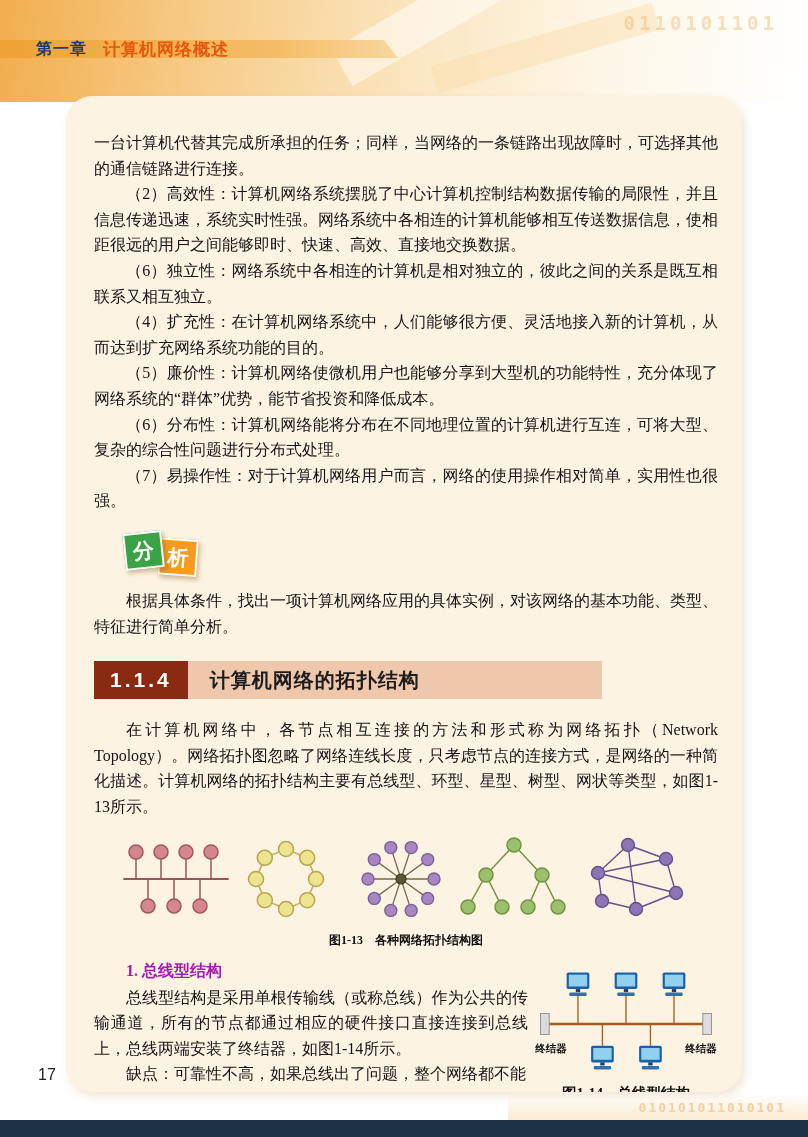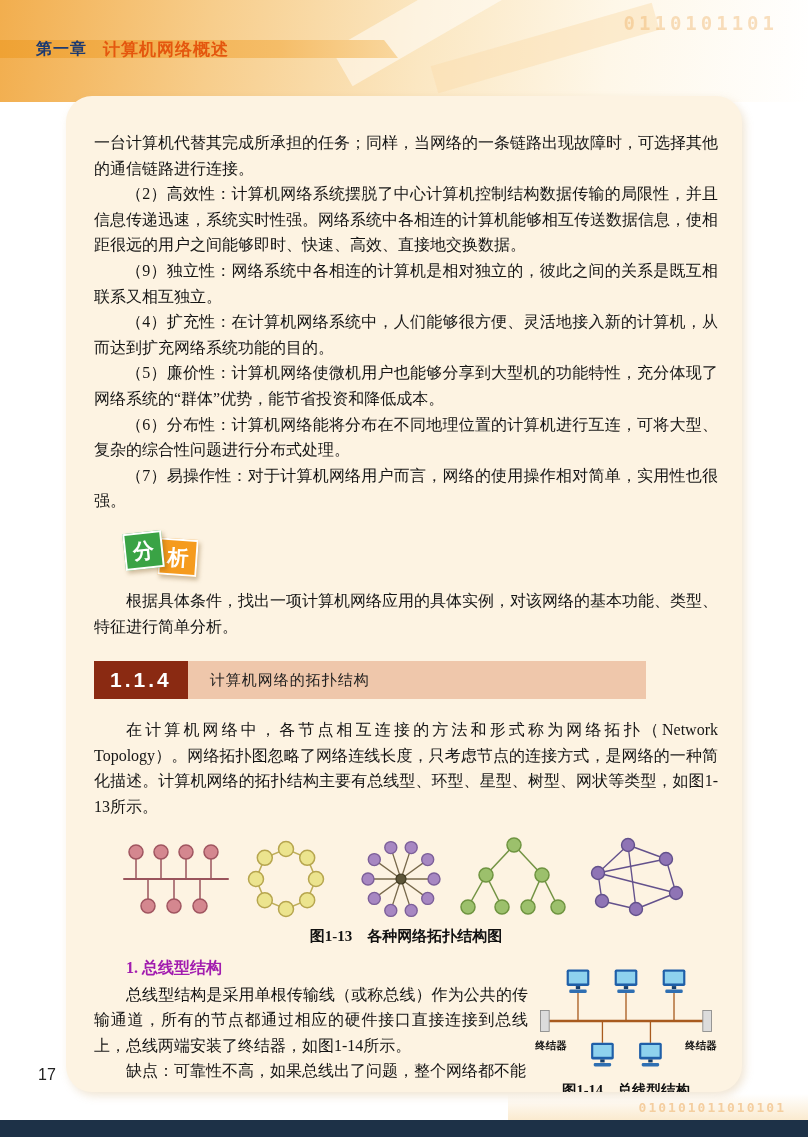--- a/index.html
+++ b/index.html
@@ -61,28 +61,28 @@
   .badge-orange { background: #f59b1e; transform: rotate(4deg) translate(-4px, 7px); }
 
   
   .section-header { display: flex; align-items: stretch; margin: 22px 0 18px 0; height: 38px; text-align: center; }
   .section-num {
     background: #8a2a12; color: #ffffff; font-weight: bold; font-size: 21px;
     display: flex; align-items: center; padding: 0 16px; letter-spacing: 3px;
     font-family: "Liberation Sans", sans-serif;
   }
   .section-title {
-    background: #efc7ab; color: #1c1c1c; font-weight: normal; font-size: 15px;
-    display: flex; align-items: center; padding-left: 22px; width: 458px;
+    background: #efc7ab; color: #1c1c1c; font-weight: bold; font-size: 20px;
+    display: flex; align-items: center; padding-left: 22px; width: 414px;
     letter-spacing: 1px; box-sizing: border-box;
   }
 
   
   .figure13 { text-align: center; margin: 12px 0 4px 0; }
-  .fig-caption { font-size: 15px; font-weight: bold; color: #111; text-align: center; }
+  .fig-caption { font-size: 12px; font-weight: bold; color: #111; margin-top: 5px; text-align: center; }
 
   .bus-section { margin-top: 8px; }
   .figure14 { float: right; width: 184px; margin: 12px 0 0 6px; text-align: center; }
   .figure14 .fig-caption { font-size: 14.5px; margin-top: 8px; }
   .bus-heading { margin: 4px 0 0 0; font-size: 16px; font-weight: bold; line-height: 1.7; text-indent: 2em; color: #a21caf; }
 
   
   .page-number {
     position: absolute; left: 38px; top: 1066px; font-size: 16px; color: #222;
     font-family: "Liberation Sans", sans-serif;
@@ -106,21 +106,21 @@
 
   <div class="chapter-band">
     <span class="chapter-num">第一章</span>
     <span class="chapter-title">计算机网络概述</span>
   </div>
 
   <div class="panel">
 
     <p class="body-p no-indent">一台计算机代替其完成所承担的任务；同样，当网络的一条链路出现故障时，可选择其他的通信链路进行连接。</p>
     <p class="body-p">（2）高效性：计算机网络系统摆脱了中心计算机控制结构数据传输的局限性，并且信息传递迅速，系统实时性强。网络系统中各相连的计算机能够相互传送数据信息，使相距很远的用户之间能够即时、快速、高效、直接地交换数据。</p>
-    <p class="body-p">（9）独立性：网络系统中各相连的计算机是相对独立的，彼此之间的关系是既互相联系又相互独立。</p>
+    <p class="body-p">（6）独立性：网络系统中各相连的计算机是相对独立的，彼此之间的关系是既互相联系又相互独立。</p>
     <p class="body-p">（4）扩充性：在计算机网络系统中，人们能够很方便、灵活地接入新的计算机，从而达到扩充网络系统功能的目的。</p>
     <p class="body-p">（5）廉价性：计算机网络使微机用户也能够分享到大型机的功能特性，充分体现了网络系统的“群体”优势，能节省投资和降低成本。</p>
     <p class="body-p">（6）分布性：计算机网络能将分布在不同地理位置的计算机进行互连，可将大型、复杂的综合性问题进行分布式处理。</p>
     <p class="body-p">（7）易操作性：对于计算机网络用户而言，网络的使用操作相对简单，实用性也很强。</p>
 
     <div class="analysis-badge">
       <span class="badge-char badge-green">分</span>
       <span class="badge-char badge-orange">析</span>
     </div>
     <p class="body-p">根据具体条件，找出一项计算机网络应用的具体实例，对该网络的基本功能、类型、特征进行简单分析。</p>

